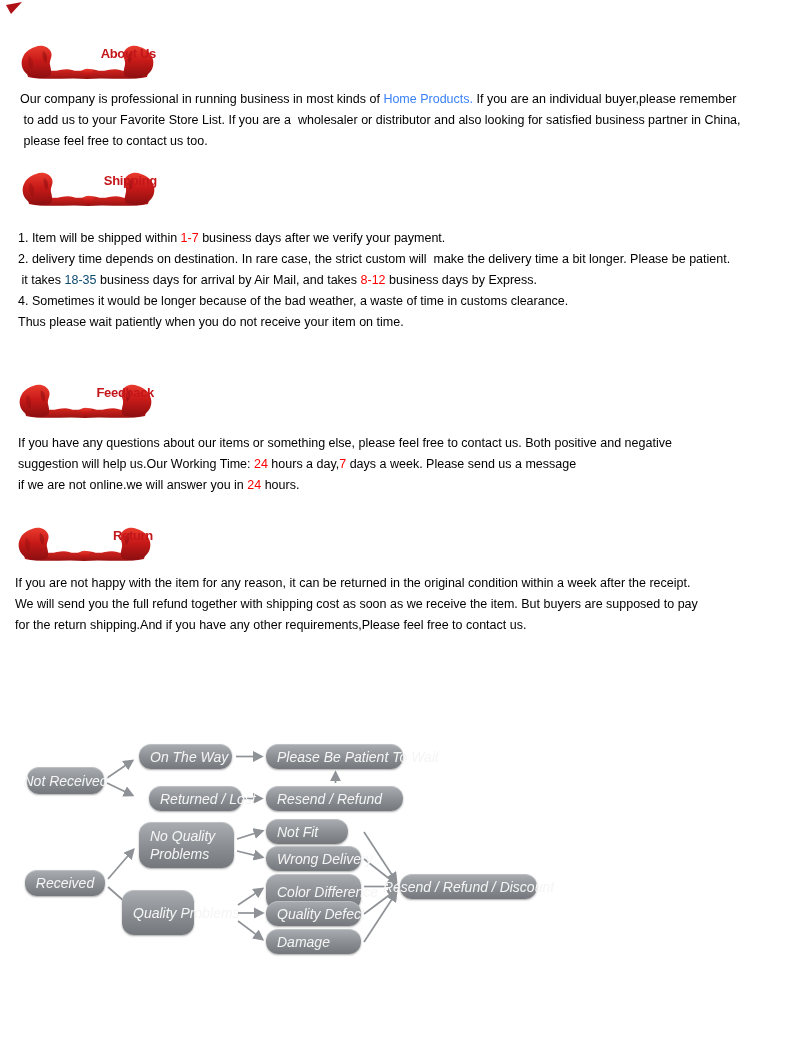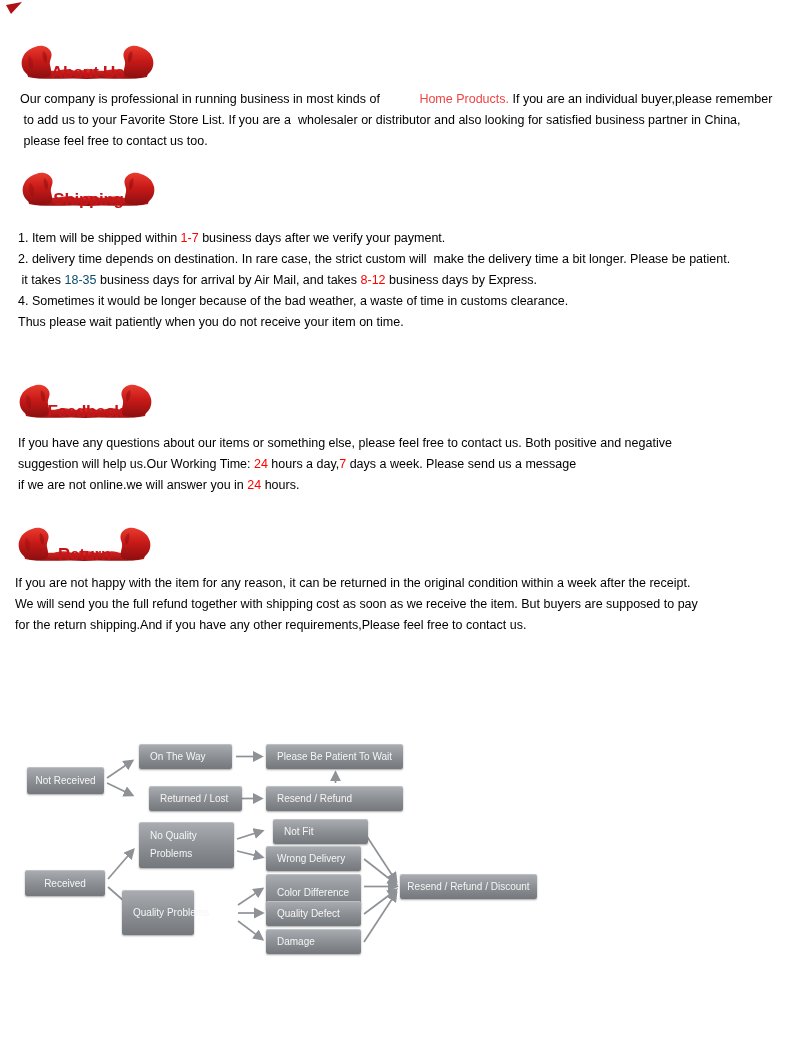--- a/index.html
+++ b/index.html
@@ -4,35 +4,36 @@
 <style>
   html,body { margin:0; padding:0; background:#ffffff; }
   .page {
     position:relative; width:800px; height:1047px; background:#ffffff;
     font-family:"Liberation Sans","DejaVu Sans",sans-serif; overflow:hidden;
   }
   
   .banner { position:absolute; width:137px; height:37px; }
   .ribbon-svg { position:absolute; top:0; left:0; width:137px; height:37px; }
   .banner-label {
-    position:absolute; top:19px; left:0; width:100%; text-align:center;
-    font-size:17px; font-weight:bold; letter-spacing:-0.3px; color:#c4161a;
+    position:absolute; top:2px; left:0; width:100%; text-align:right;
+    font-size:13px; font-weight:bold; letter-spacing:-0.3px; color:#c4161a;
   }
   
   .para { position:absolute; font-size:12.5px; line-height:21px; color:#000000; }
   .tline { white-space:pre; }
   
   .flowchart { position:absolute; top:735px; left:0; width:800px; height:240px; }
   .fc-arrows { position:absolute; top:0; left:0; width:800px; height:240px; }
   .fc-node {
     position:absolute; box-sizing:border-box; display:flex; align-items:center;
-    padding:0 11px; border-radius:2px;
+    padding:0 11px; border-radius:12px;
     background:linear-gradient(#aaaeb2,#8a8e92 55%,#74787c);
-    color:#f5f5f5; font-size:10px; white-space:nowrap;
+    color:#f5f5f5; font-size:14px; white-space:nowrap;
     box-shadow:0 1px 2px rgba(0,0,0,0.35), inset 0 1px 0 rgba(255,255,255,0.25);
+    font-style:italic;
   }
   .fc-node.center { justify-content:center; padding:0 4px; }
   .fc-node.tight  { justify-content:center; padding:0 4px; }
   .fc-node.wrap   { white-space:normal; line-height:18px; }
   .corner-mark { position:absolute; top:2px; left:6px; }
 </style>
 </head>
 <body>
 
 <svg width="0" height="0" style="position:absolute" aria-hidden="true">
@@ -68,21 +69,21 @@
     <polygon points="0,3 16,0 5,12" fill="#b01116"></polygon>
   </svg>
 
   <div class="banner" style="top:44px;left:19px">
     <svg class="ribbon-svg" viewBox="0 0 137 37">
         <use href="#ribbon-shape"></use>
       </svg>
     <span class="banner-label">About Us</span>
   </div>
   <div class="para" style="top:89px;left:20px">
-      <div class="tline"><span>Our company is professional in running business in most kinds of </span><span style="color: #ef4444; margin-left: 36px;">Home Products.</span><span> If you are an individual buyer,please remember</span></div>
+      <div class="tline"><span>Our company is professional in running business in most kinds of </span><span style="color: #3b82f6;">Home Products.</span><span> If you are an individual buyer,please remember</span></div>
       <div class="tline"><span> to add us to your Favorite Store List. If you are a  wholesaler or distributor and also looking for satisfied business partner in China,</span></div>
       <div class="tline"><span> please feel free to contact us too.</span></div>
     </div>
 
   <div class="banner" style="top:171px;left:20px">
     <svg class="ribbon-svg" viewBox="0 0 137 37">
         <use href="#ribbon-shape"></use>
       </svg>
     <span class="banner-label">Shipping</span>
   </div>
@@ -147,21 +148,21 @@
     </svg>
 
     <div class="fc-node center" style="left:27px;top:32px;width:77px;height:27px">Not Received</div>
     <div class="fc-node" style="left:139px;top:9px;width:93px;height:25px">On The Way</div>
     <div class="fc-node" style="left:149px;top:51px;width:93px;height:25px">Returned / Lost</div>
     <div class="fc-node" style="left:266px;top:9px;width:137px;height:25px">Please Be Patient To Wait</div>
     <div class="fc-node" style="left:266px;top:51px;width:137px;height:25px">Resend / Refund</div>
     <div class="fc-node center" style="left:25px;top:135px;width:80px;height:26px">Received</div>
     <div class="fc-node wrap" style="left:139px;top:87px;width:95px;height:46px">No Quality Problems</div>
     <div class="fc-node" style="left:122px;top:155px;width:72px;height:45px">Quality Problems</div>
-    <div class="fc-node" style="left:273px;top:84px;width:95px;height:25px">Not Fit</div>
+    <div class="fc-node" style="left:266px;top:84px;width:82px;height:25px">Not Fit</div>
     <div class="fc-node" style="left:266px;top:111px;width:95px;height:25px">Wrong Delivery</div>
     <div class="fc-node" style="left:266px;top:139px;width:95px;height:36px">Color Difference</div>
     <div class="fc-node" style="left:266px;top:166px;width:95px;height:25px">Quality Defect</div>
     <div class="fc-node" style="left:266px;top:194px;width:95px;height:25px">Damage</div>
     <div class="fc-node tight" style="left:400px;top:139px;width:137px;height:25px">Resend / Refund / Discount</div>
   </div>
 
 </div>
 
 </body></html>

